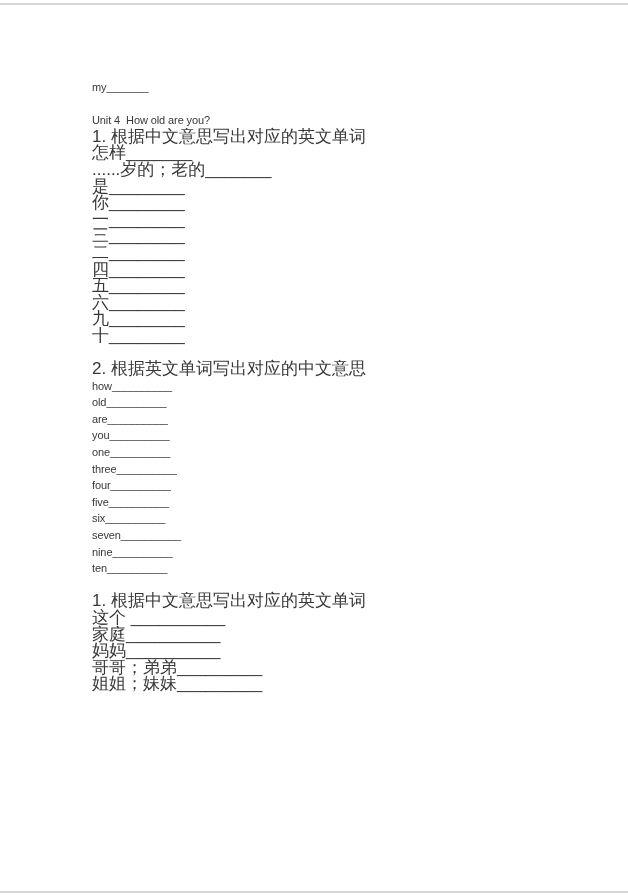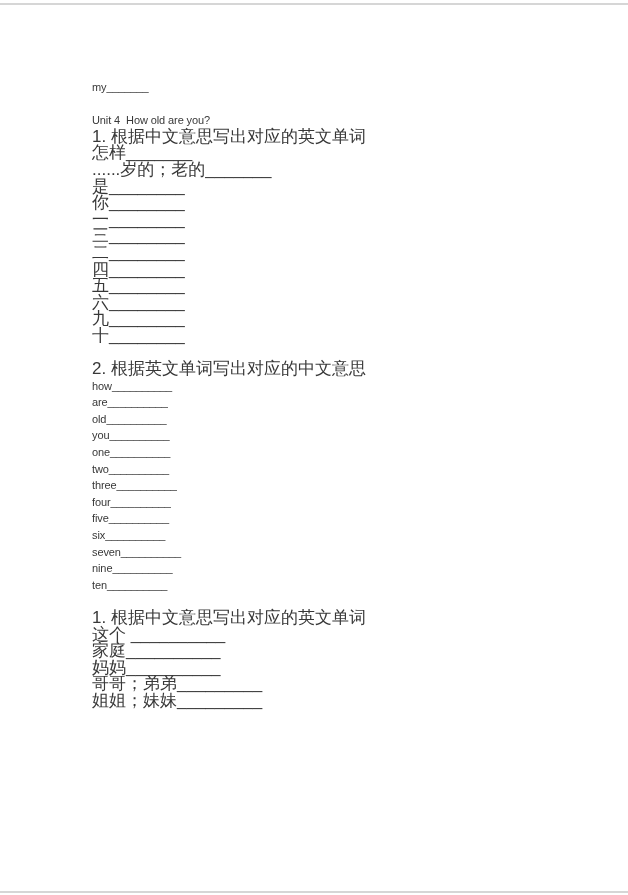--- a/index.html
+++ b/index.html
@@ -67,25 +67,24 @@
       <p class="line zh">三________</p>
       <p class="line zh">二________</p>
       <p class="line zh">四________</p>
       <p class="line zh">五________</p>
       <p class="line zh">六________</p>
       <p class="line zh">九________</p>
       <p class="line zh">十________</p>
       <p class="line en"></p>
       <p class="line zh">2. 根据英文单词写出对应的中文意思</p>
       <p class="line en">how__________</p>
+      <p class="line en">old__________</p>
       <p class="line en">are__________</p>
-      <p class="line en">old__________</p>
       <p class="line en">you__________</p>
       <p class="line en">one__________</p>
-      <p class="line en">two__________</p>
       <p class="line en">three__________</p>
       <p class="line en">four__________</p>
       <p class="line en">five__________</p>
       <p class="line en">six__________</p>
       <p class="line en">seven__________</p>
       <p class="line en">nine__________</p>
       <p class="line en">ten__________</p>
       <p class="line en"></p>
       <p class="line zh">1. 根据中文意思写出对应的英文单词</p>
       <p class="line zh">这个 __________</p>

